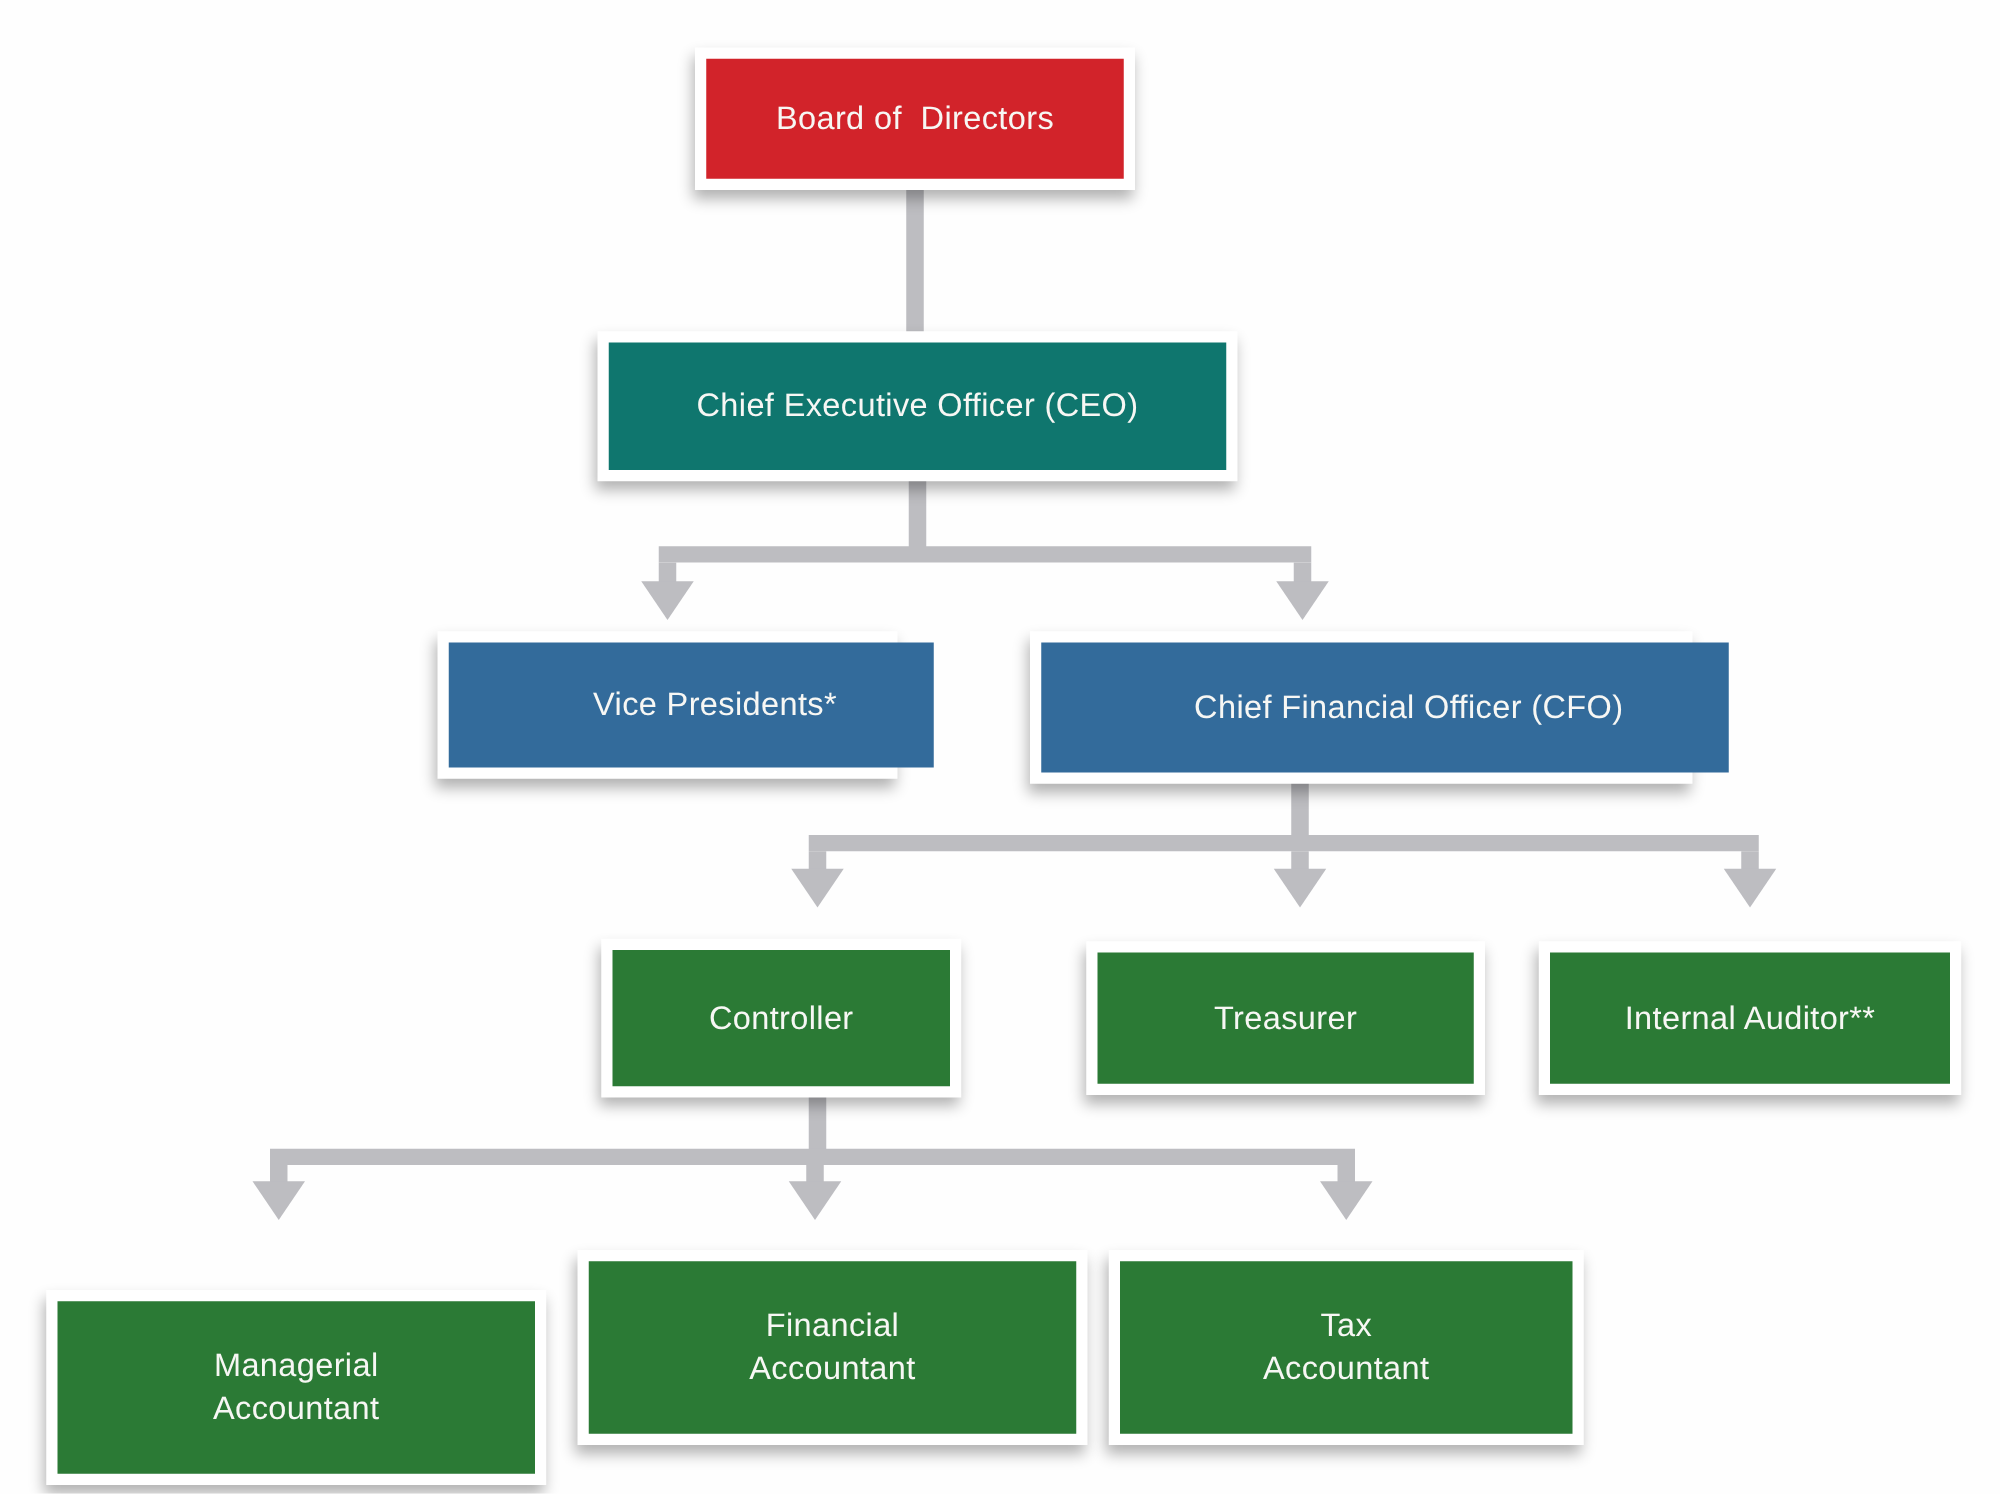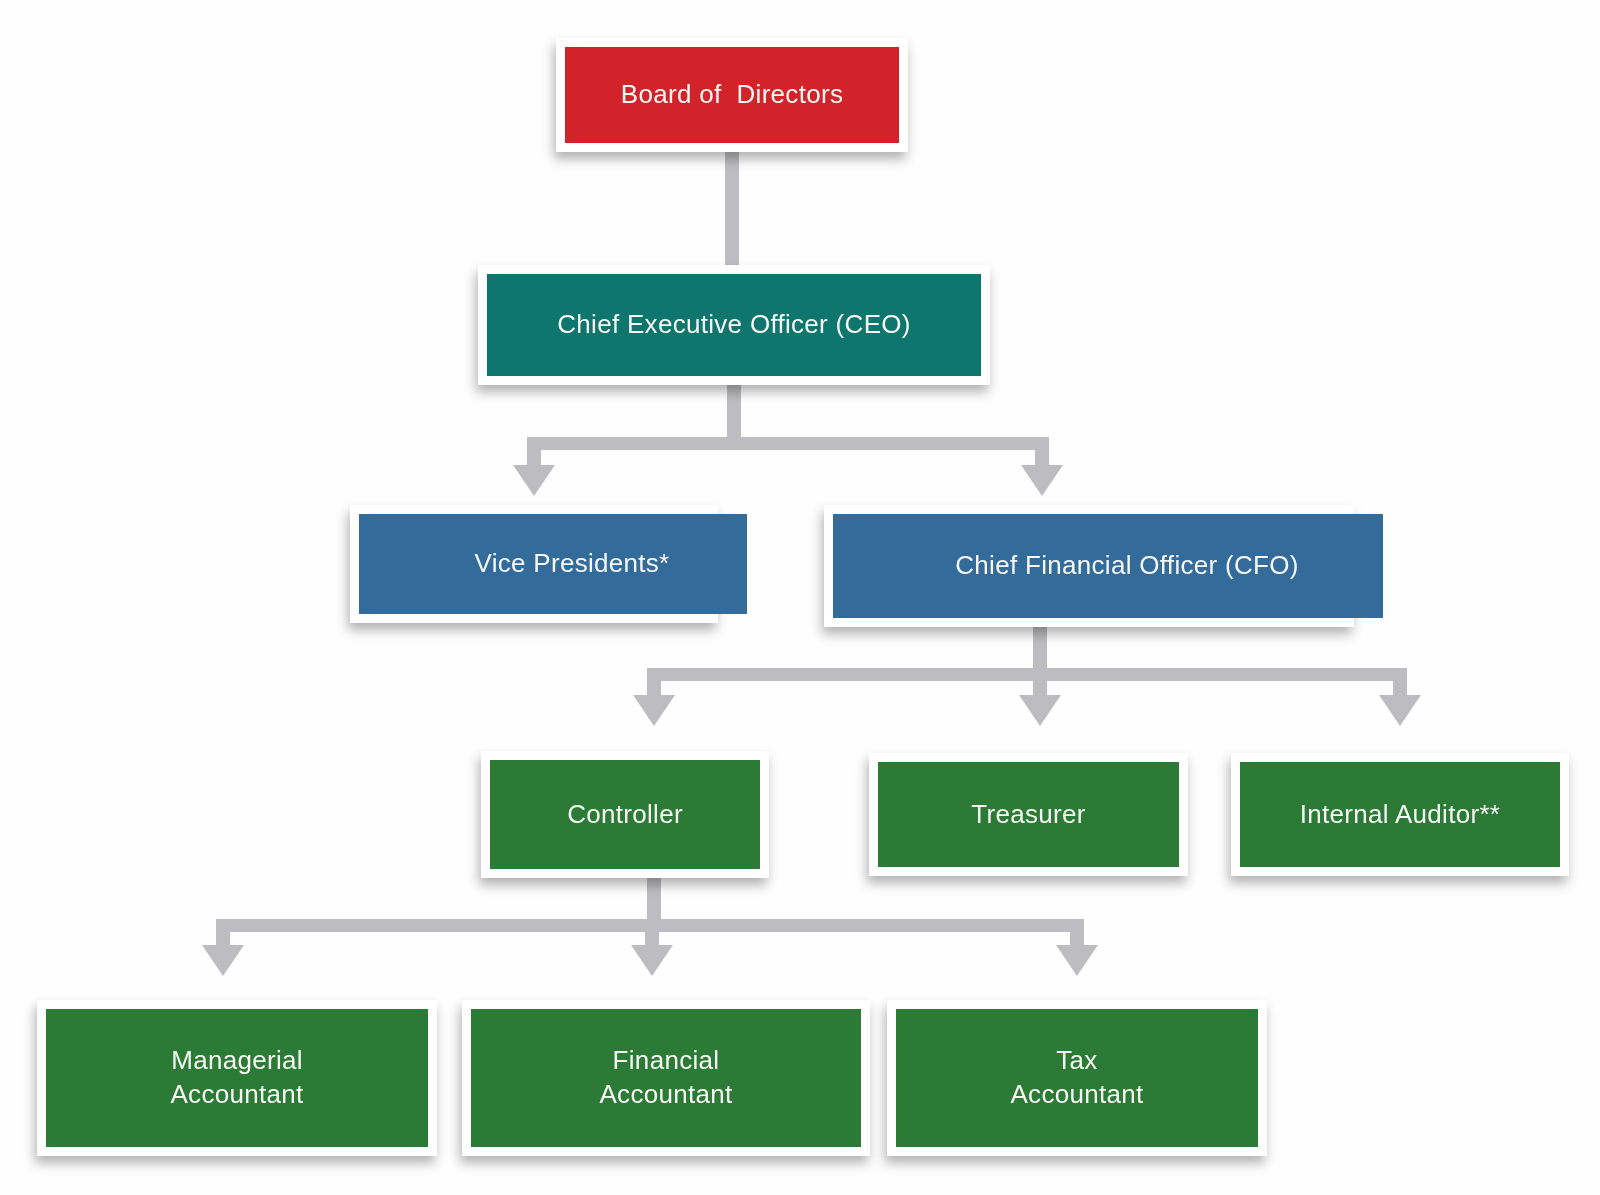--- a/index.html
+++ b/index.html
@@ -118,21 +118,21 @@
       <span class="node-label">Treasurer</span>
     </div>
   </div>
 
   <div class="node" style="left:1231px; top:753px; width:338px; height:123px;">
     <div class="node-inner fill-green">
       <span class="node-label">Internal Auditor**</span>
     </div>
   </div>
 
-  <div class="node" style="left:37px; top:1000px; width:400px; height:156px;">
+  <div class="node" style="left:37px; top:1032px; width:400px; height:156px;">
     <div class="node-inner fill-green">
       <span class="node-label">Managerial
 Accountant</span>
     </div>
   </div>
 
   <div class="node" style="left:462px; top:1000px; width:408px; height:156px;">
     <div class="node-inner fill-green">
       <span class="node-label">Financial
 Accountant</span>

